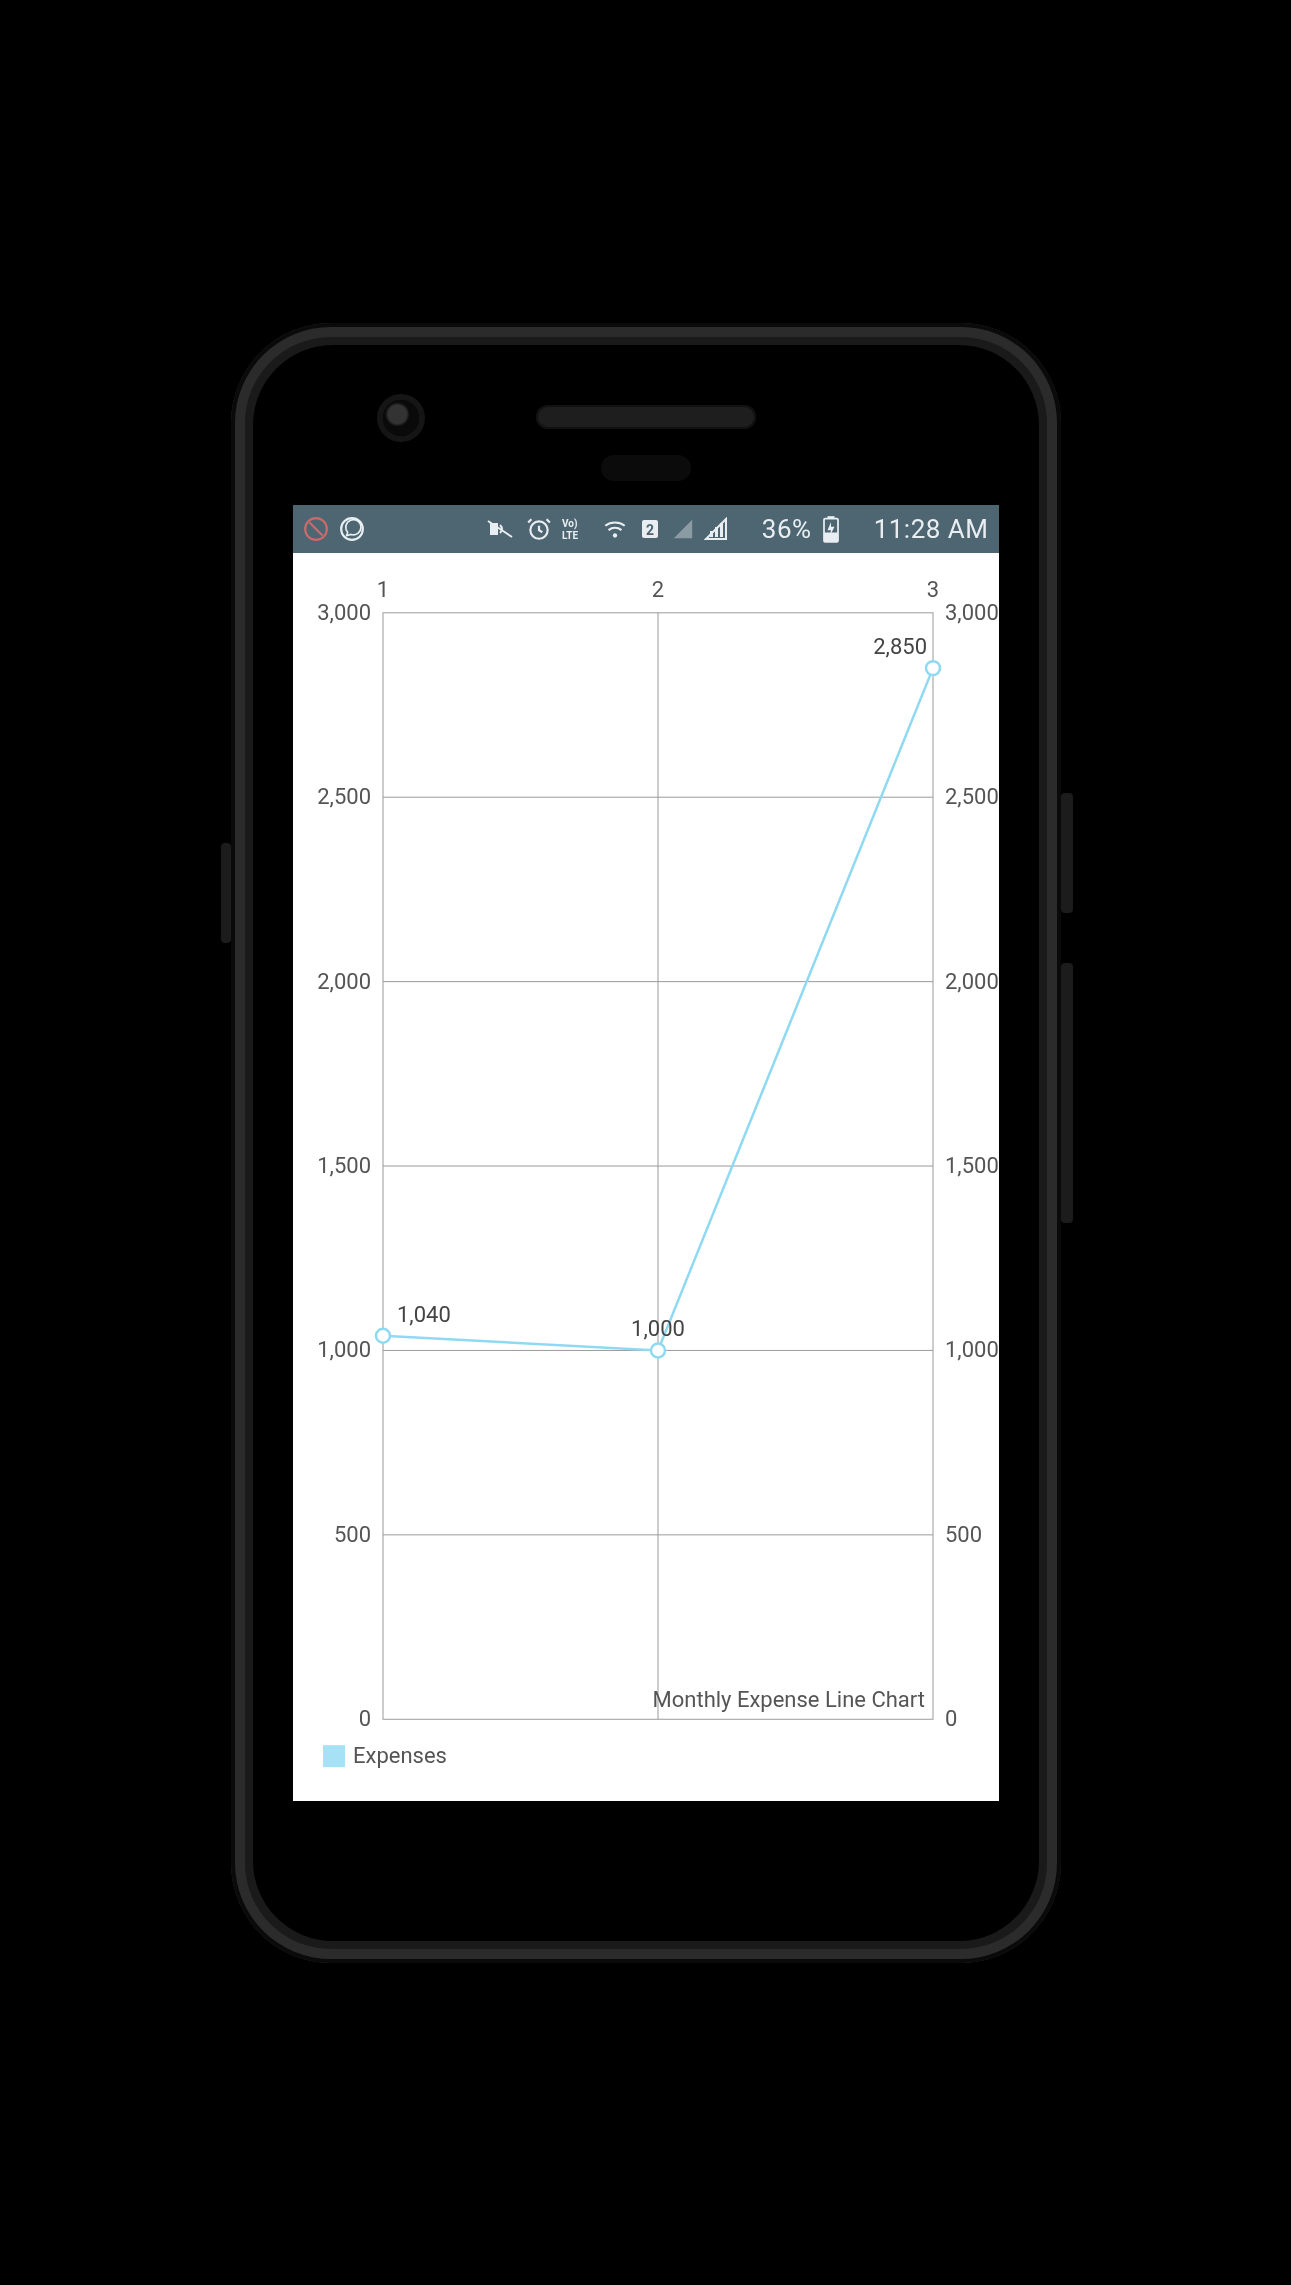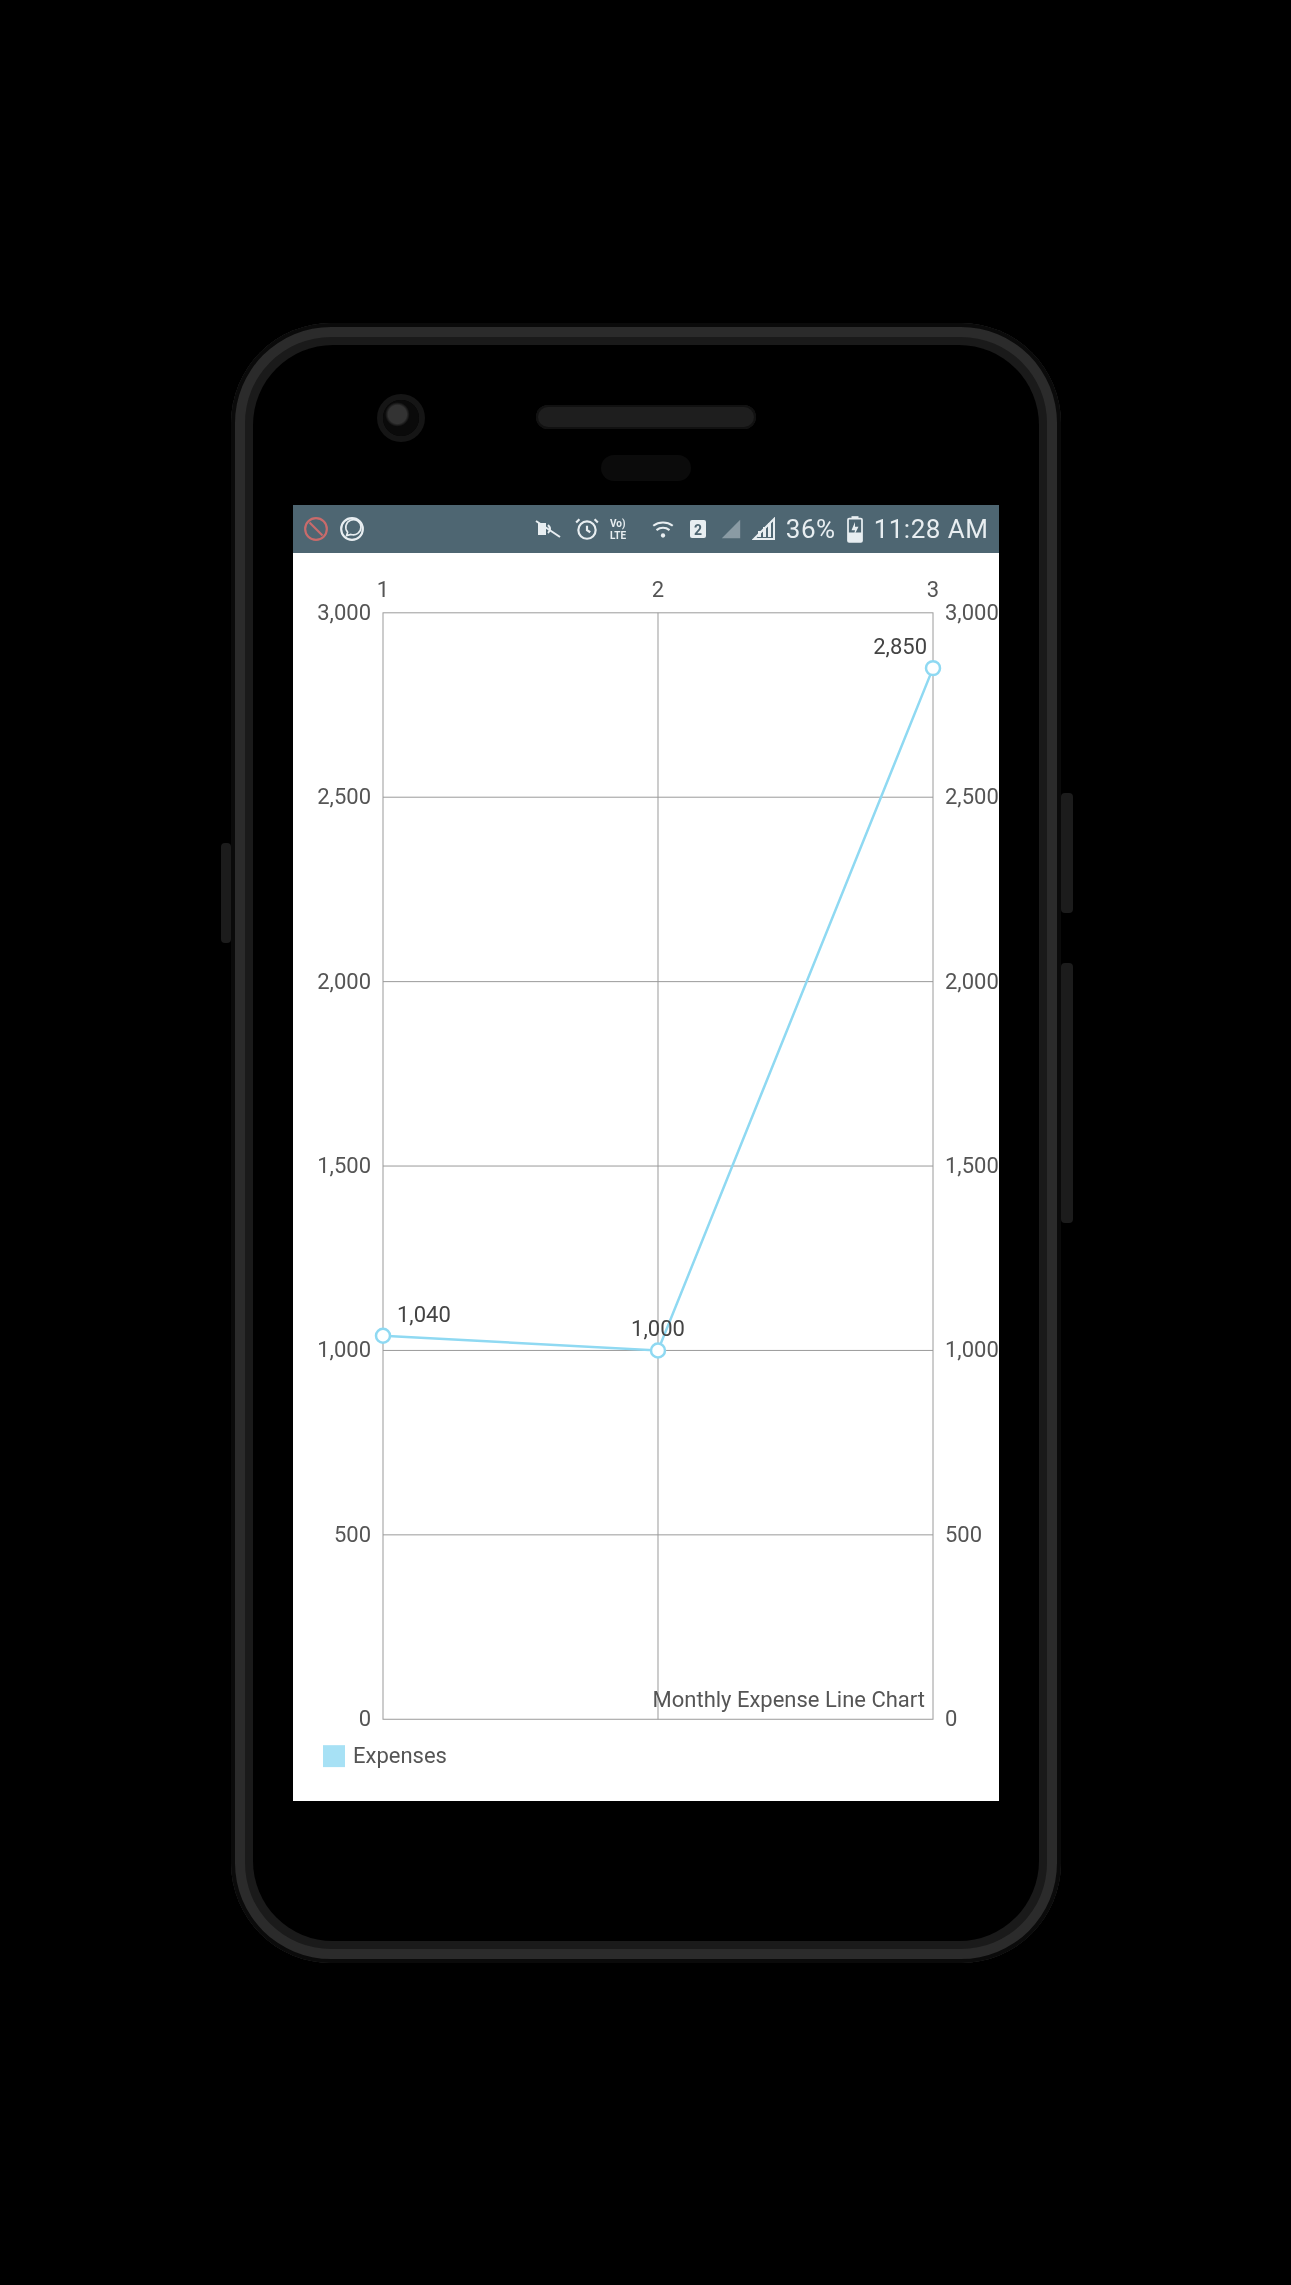--- a/index.html
+++ b/index.html
@@ -83,21 +83,21 @@
     color: #e8eef1;
     display: flex;
     align-items: center;
     font-size: 26px;
     padding: 0 10px;
     box-sizing: border-box;
   }
   .statusbar .left { display:flex; align-items:center; gap:10px; }
   .statusbar .right { margin-left:auto; display:flex; align-items:center; gap:10px; font-weight:400; }
   .statusbar svg { display:block; }
-  .stat-text { letter-spacing: .5px; }
+  .stat-text { letter-spacing: .5px; margin-left: 24px; }
 
   .chart-wrap {
     position: absolute;
     top: 48px; left: 0; right: 0; bottom: 0;
     background: #fff;
   }
   .chart-wrap svg { display:block; }
   .tick-text { font-size: 22px; fill:#555; }
   .data-label { font-size: 22px; fill:#444; }
   .desc-text { font-size: 22px; fill:#555; }

